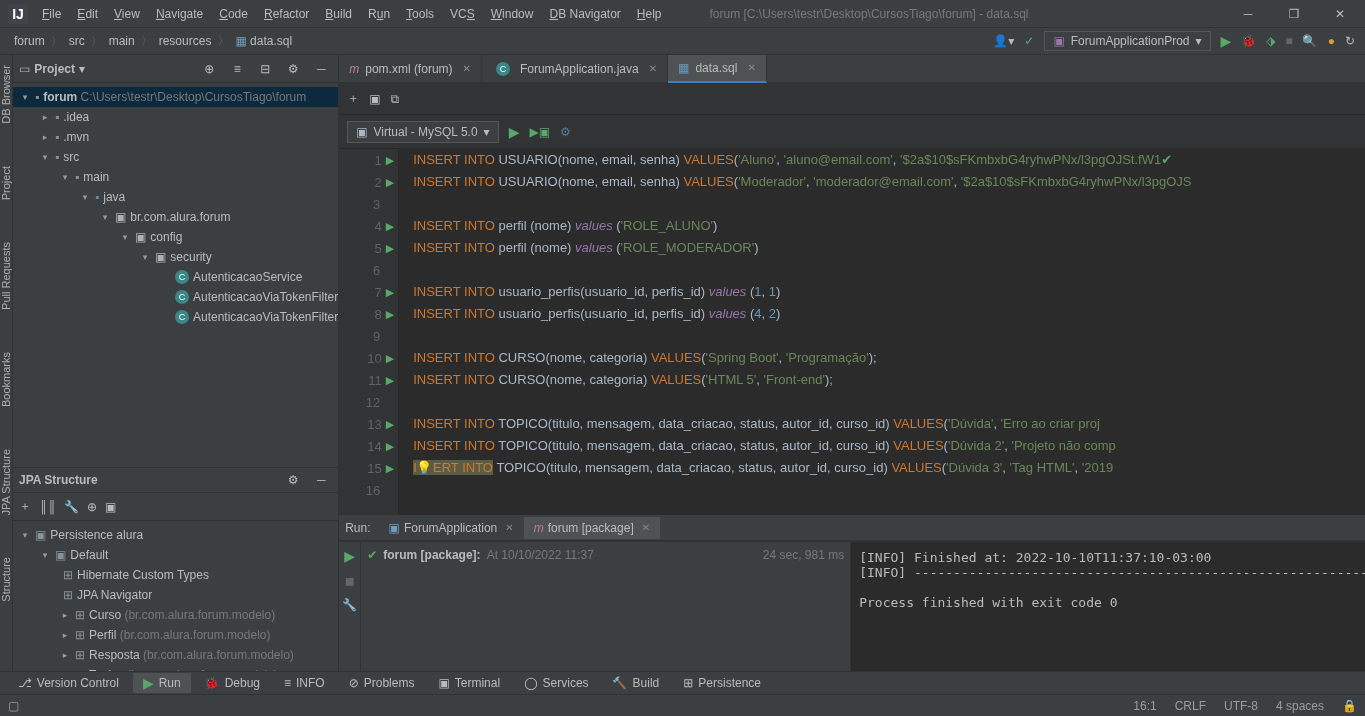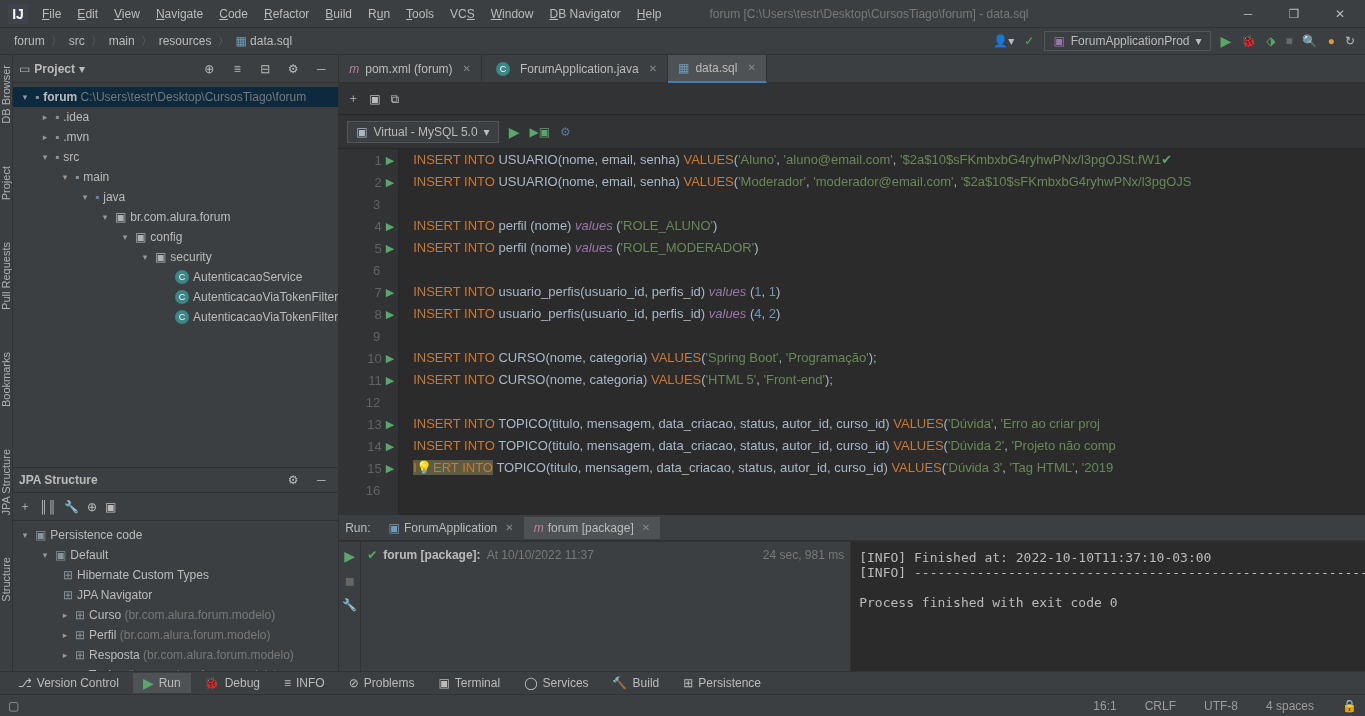--- a/index.html
+++ b/index.html
@@ -57,21 +57,21 @@
 .run-tabs { height:26px; background:#3c3f41; display:flex; align-items:center; padding:0 6px; border-bottom:1px solid #323232; }
 .run-tab { padding:4px 10px; display:flex; align-items:center; gap:4px; cursor:pointer; }
 .run-tab.active { background:#4e5254; }
 .run-left { width:22px; background:#3c3f41; border-right:1px solid #323232; display:flex; flex-direction:column; align-items:center; gap:10px; padding-top:6px; }
 .run-middle { width:490px; background:#3c3f41; border-right:1px solid #323232; padding:6px; }
 .run-output { flex:1; background:#2b2b2b; font-family:Consolas,monospace; font-size:13px; padding:8px; color:#bbb; white-space:pre; overflow:hidden; }
 .bottom-bar { height:23px; background:#3c3f41; border-top:1px solid #323232; display:flex; align-items:center; padding:0 8px; gap:4px; }
 .bot-item { padding:2px 10px; display:flex; align-items:center; gap:5px; cursor:pointer; }
 .bot-item.active { background:#4e5254; }
 .status-bar { height:22px; background:#3c3f41; border-top:1px solid #323232; display:flex; align-items:center; padding:0 8px; color:#9c9c9c; }
-.status-right { margin-left:auto; display:flex; gap:28px; }
+.status-right { margin-left:auto; display:flex; gap:18px; }
 .check-ok { color:#59a869; }
 </style>
 </head>
 <body>
 
 <div class="titlebar">
   <div class="logo">IJ</div>
   <div class="menu-item"><u>F</u>ile</div>
   <div class="menu-item"><u>E</u>dit</div>
   <div class="menu-item"><u>V</u>iew</div>
@@ -212,21 +212,21 @@
       <span>＋</span>
       <span>║║</span>
       <span>🔧</span>
       <span>⊕</span>
       <span>▣</span>
     </div>
     <div class="tree" style="max-height:150px">
       <div class="tree-row" style="padding-left:6px">
           <span class="tw">▾</span>
           <span class="folder-icon">▣</span>
-          <span>Persistence code</span>
+          <span>Persistence alura</span>
         </div>
       <div class="tree-row" style="padding-left:26px">
           <span class="tw">▾</span>
           <span class="folder-icon">▣</span>
           <span>Default</span>
         </div>
       <div class="tree-row" style="padding-left:46px">
           <span class="folder-icon">⊞</span>
           <span>Hibernate Custom Types</span>
         </div>

